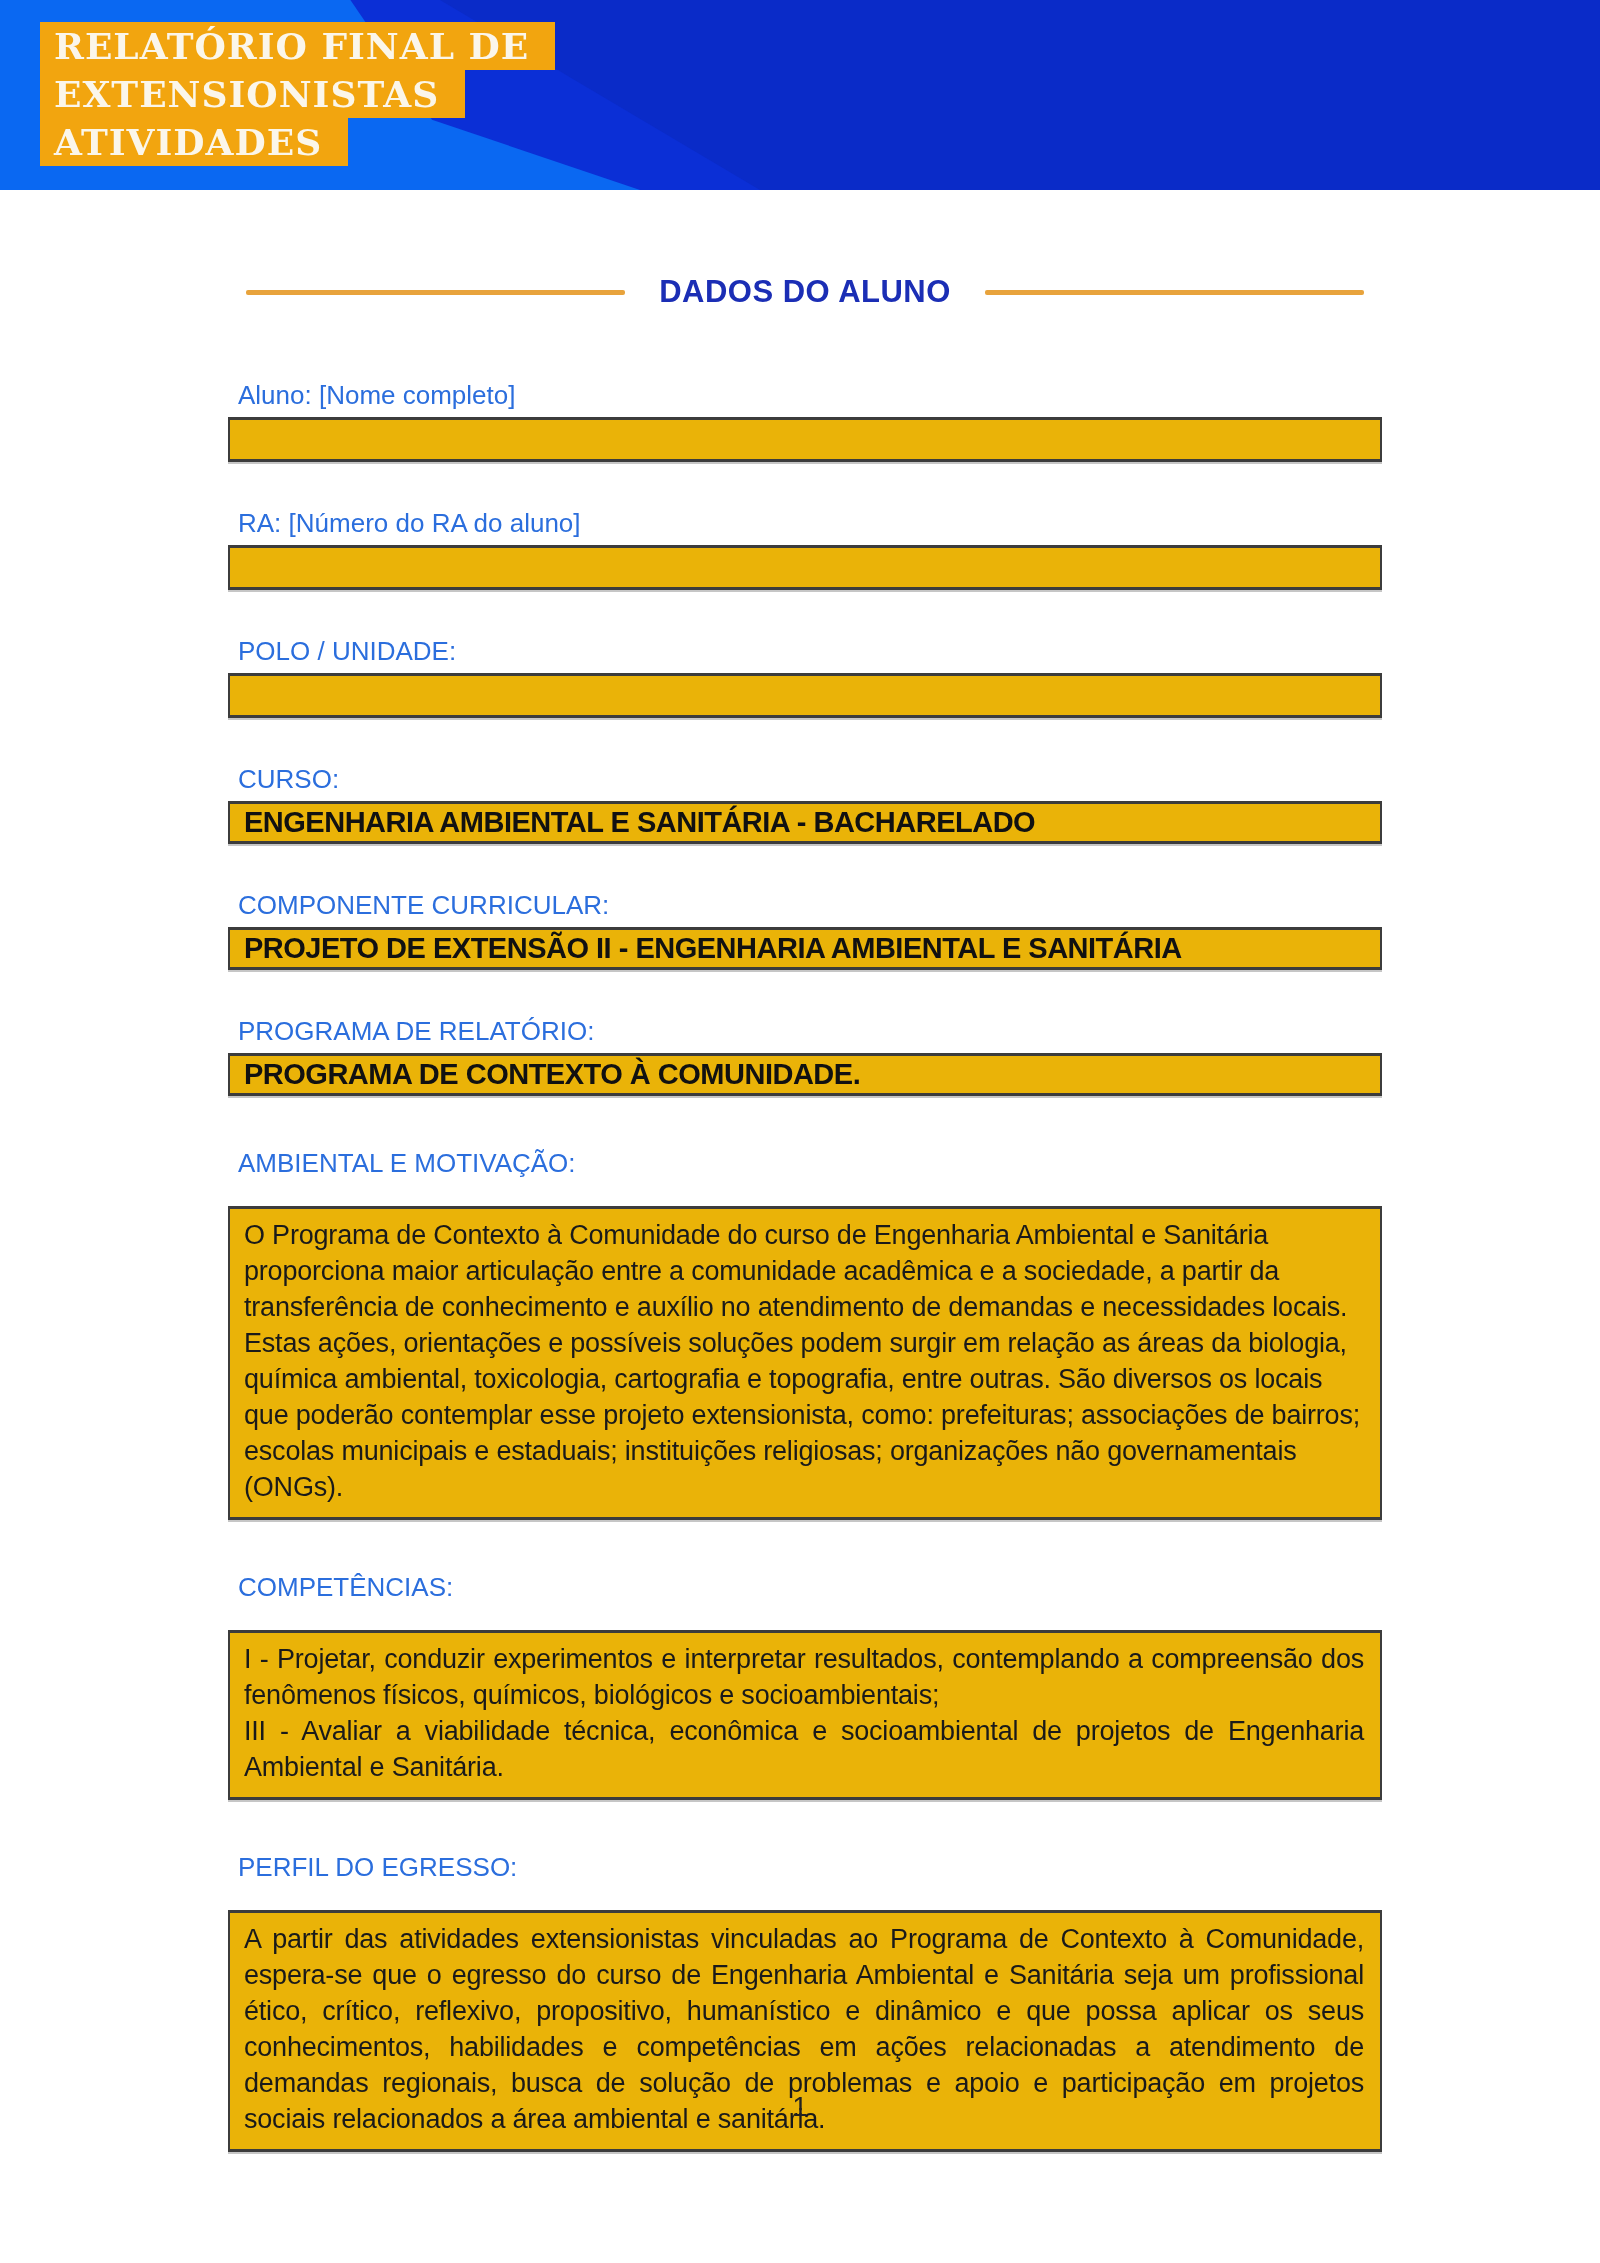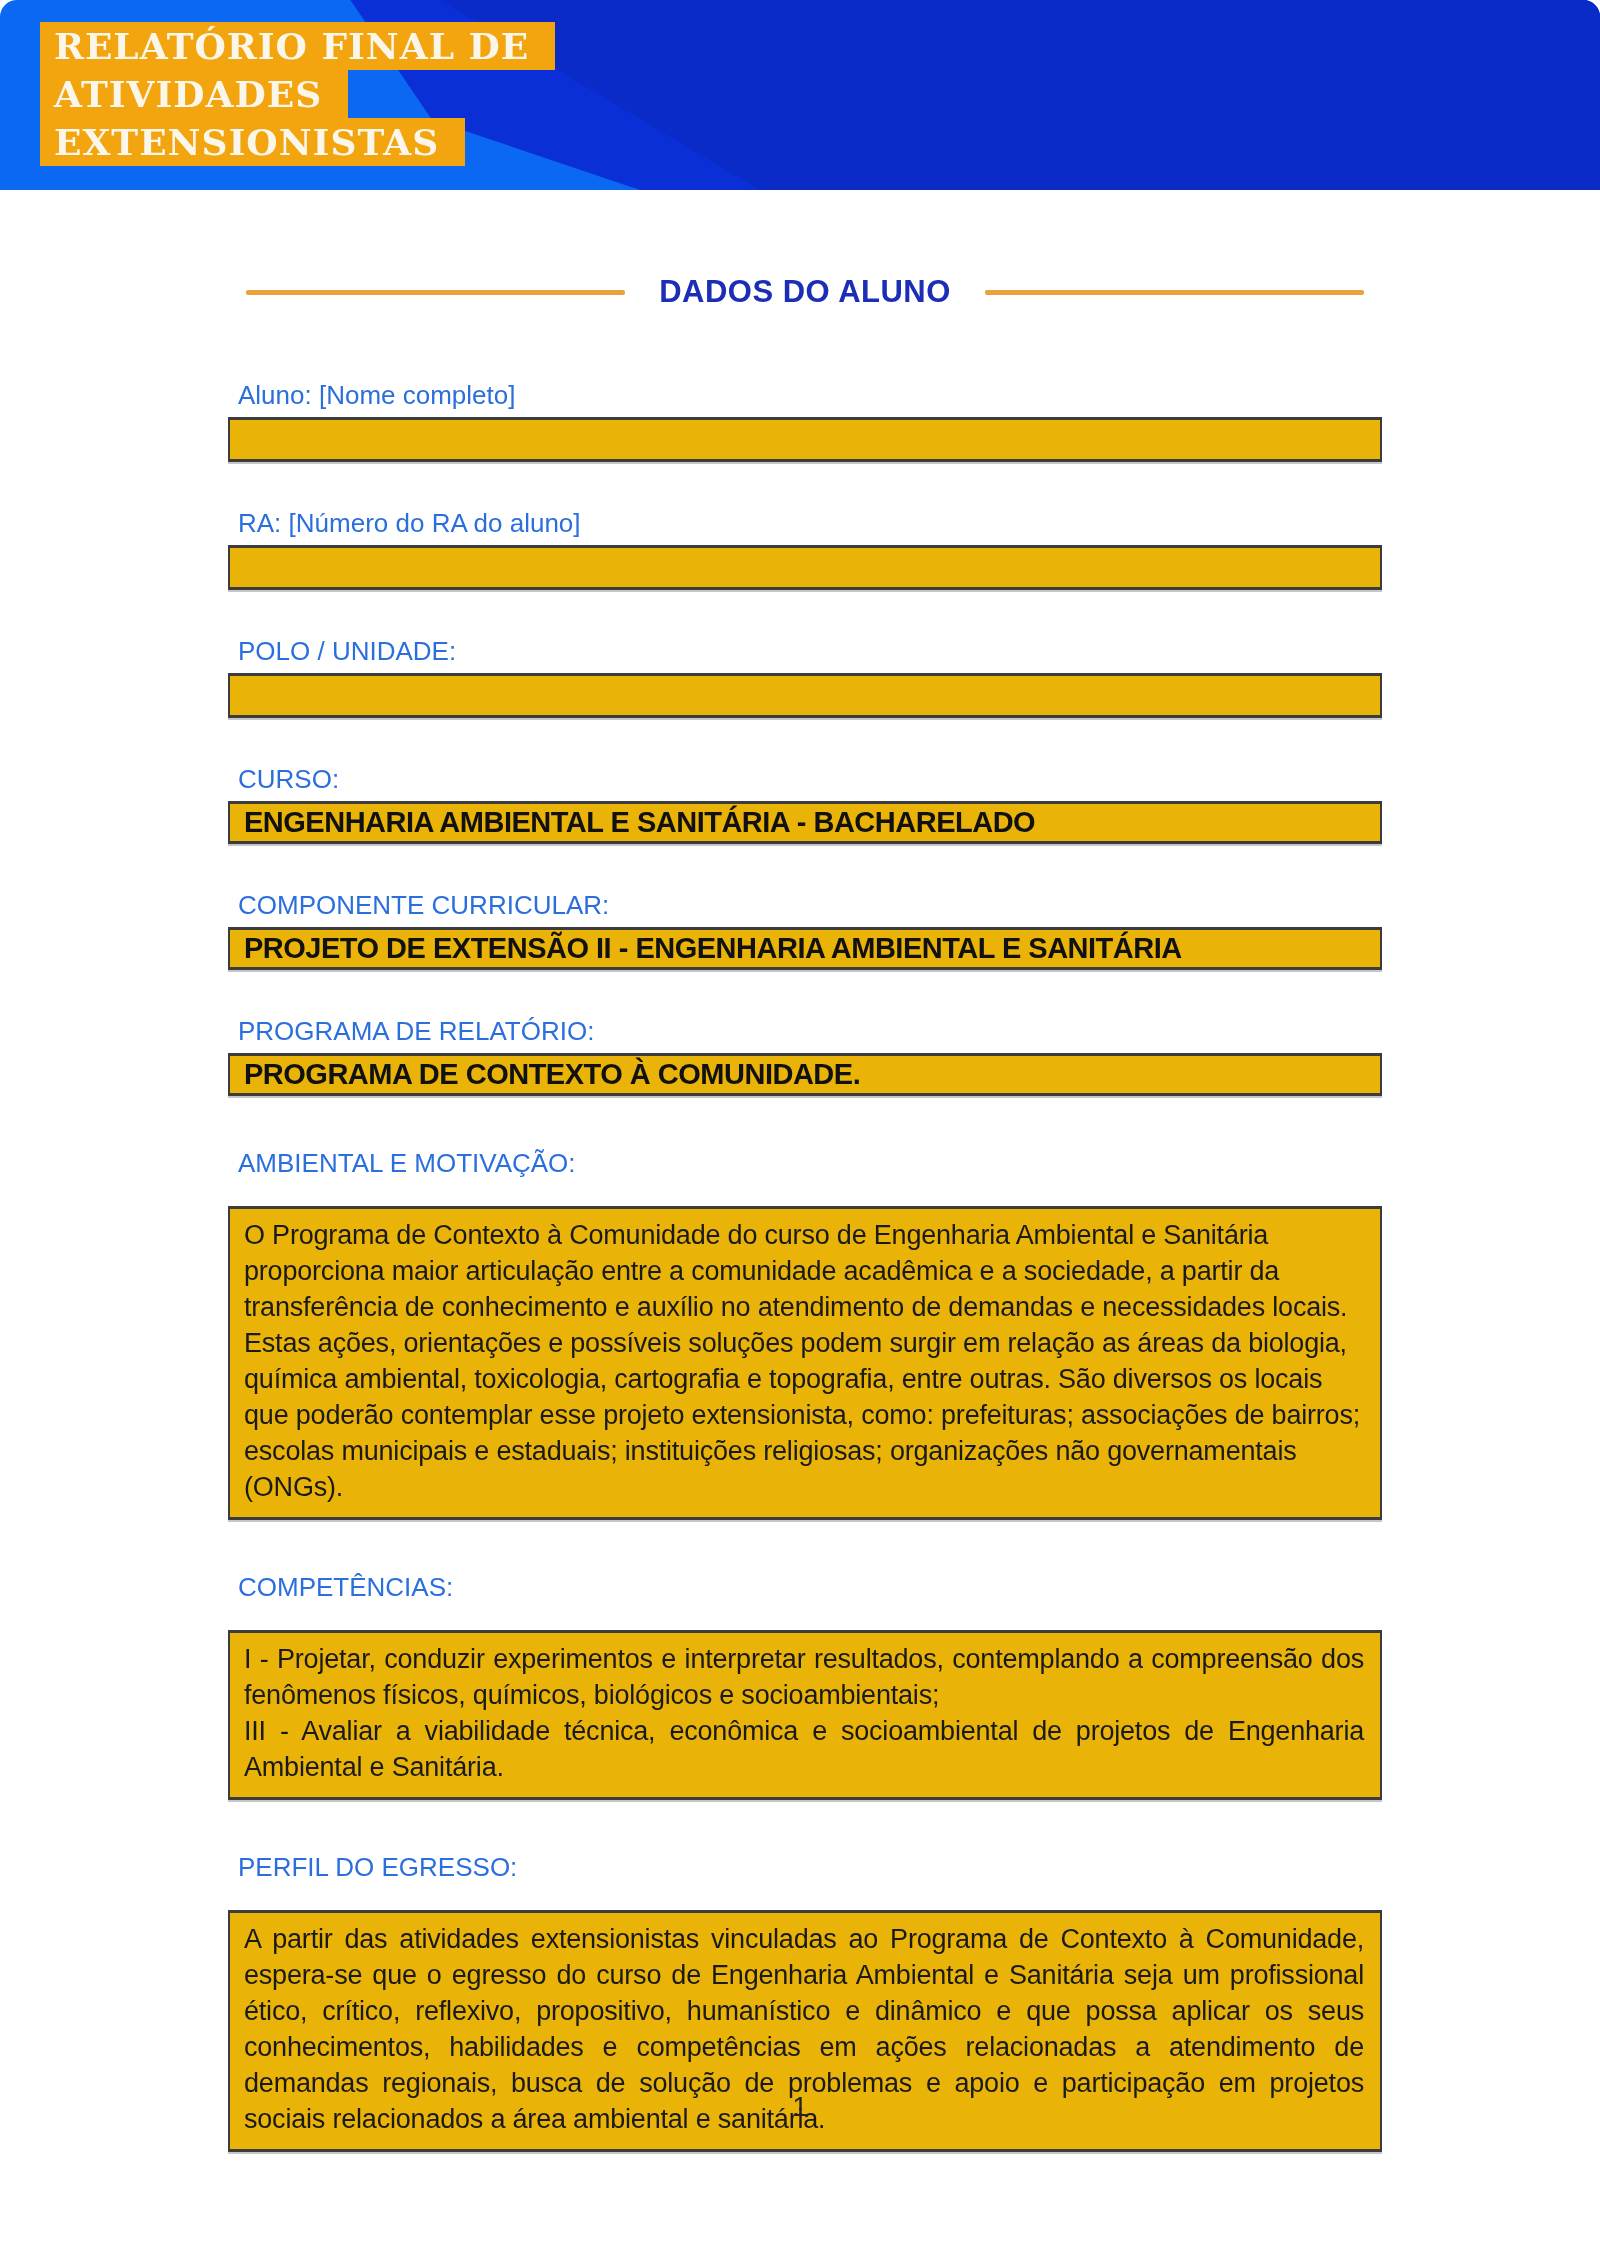--- a/index.html
+++ b/index.html
@@ -3,21 +3,20 @@
 <meta charset="utf-8">
 <style>
   html, body { margin: 0; padding: 0; background: #ffffff; }
   .page {
     position: relative;
     width: 1600px;
     height: 2263px;
     background: #ffffff;
     overflow: hidden;
     font-family: "Liberation Sans", sans-serif;
-    border-radius: 17px;
   }
 
   
   .header {
     position: relative;
     height: 190px;
     background: #0A68F2;
     overflow: hidden;
   }
   .header .diag-dark {
@@ -132,22 +131,22 @@
 </head>
 <body>
 
 <div class="page">
 
   <div class="header">
     <div class="diag-dark"></div>
     <div class="diag-navy"></div>
     <div class="banner">
       <span>RELATÓRIO FINAL DE</span>
+      <span>EXTENSIONISTAS</span>
       <span>ATIVIDADES</span>
-      <span>EXTENSIONISTAS</span>
     </div>
   </div>
 
   <div class="content">
 
     <div class="title-row">
       <div class="accent-line"></div>
       <div class="section-title">DADOS DO ALUNO</div>
       <div class="accent-line"></div>
     </div>

